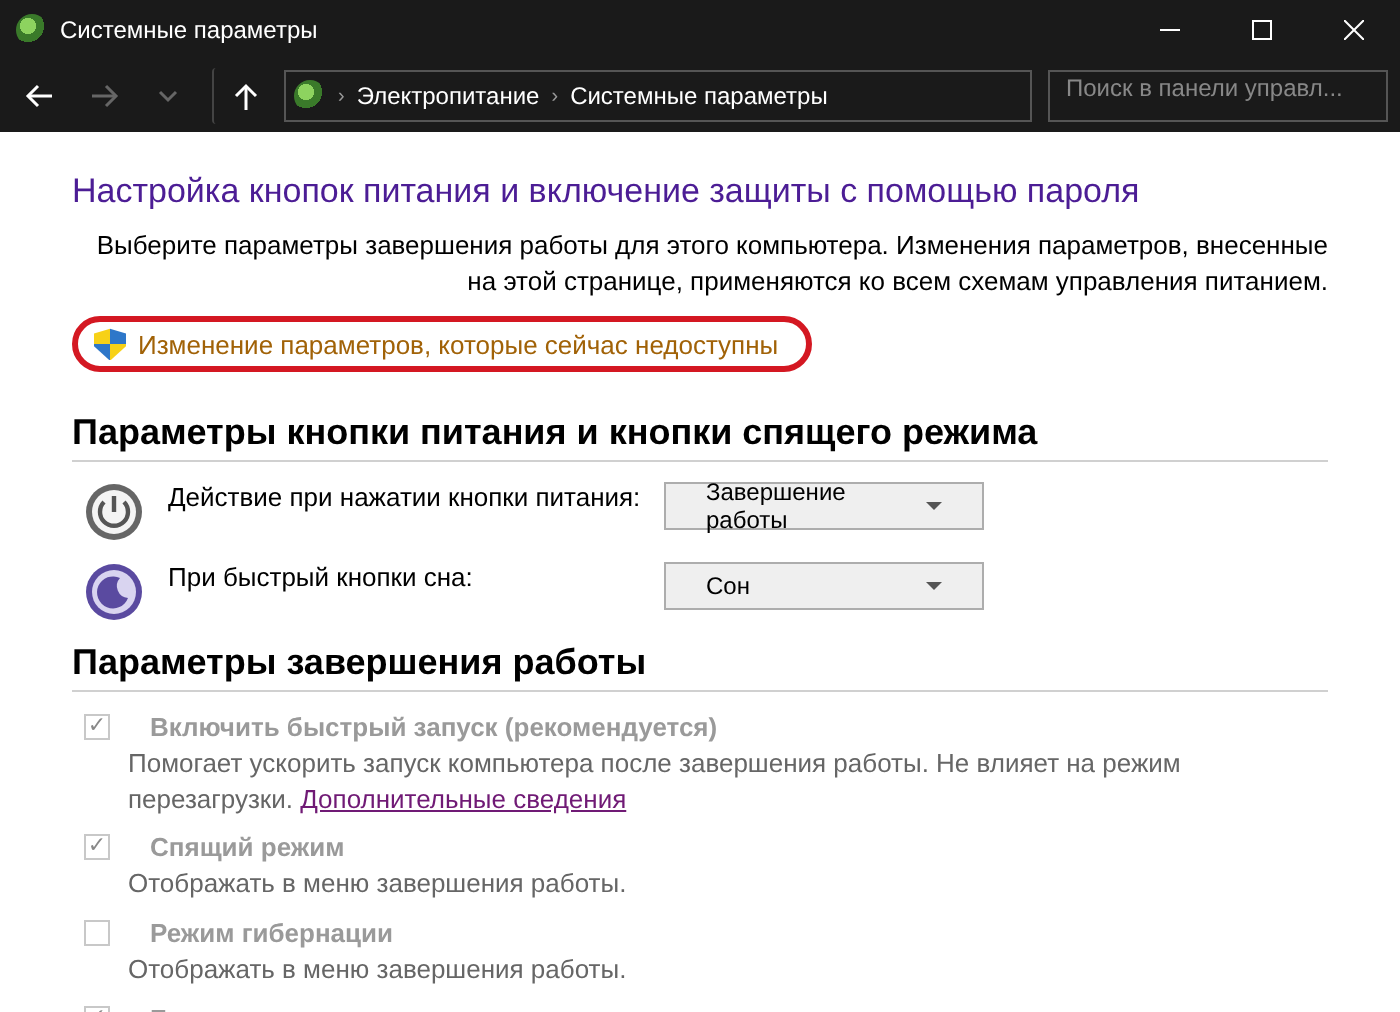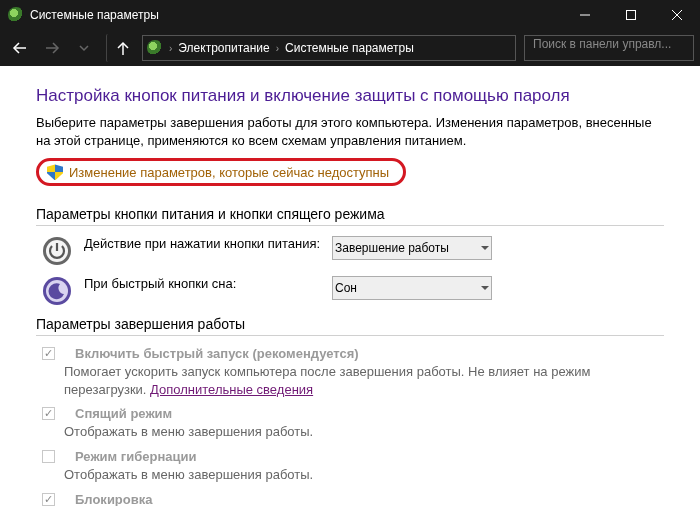--- a/index.html
+++ b/index.html
@@ -95,59 +95,59 @@
     overflow: auto;
     font-size: 13px;
     color: #000;
   }
   h1.page-title {
     color: #4c1d95;
     font-weight: 400;
     font-size: 17px;
     margin: 6px 0 8px 0;
   }
-  .intro { margin: 0 0 8px 0; line-height: 1.4; }
+  .intro { margin: 0 0 8px 0; line-height: 1.4; text-align: right; }
   .admin-link-wrap {
     display: inline-flex;
     align-items: center;
     gap: 6px;
     border: 3px solid #d41822;
     border-radius: 16px;
     padding: 3px 14px 3px 8px;
     margin-bottom: 10px;
   }
   .shield {
     width: 16px; height: 16px;
     background: conic-gradient(#2e77c9 0 25%, #f7d117 25% 50%, #2e77c9 50% 75%, #f7d117 75% 100%);
     clip-path: polygon(50% 0, 100% 15%, 100% 55%, 50% 100%, 0 55%, 0 15%);
   }
   .admin-link { color: #a16207; cursor: pointer; }
   .section-title {
-    font-size: 14px;
+    font-size: 18px;
     margin: 10px 0 0 0;
-    font-weight: 400;
+    font-weight: 700;
   }
   .section-rule { border: none; border-top: 1px solid #d0d0d0; margin: 3px 0 10px 0; }
 
   .setting-row {
     display: flex;
     align-items: flex-start;
     margin: 10px 0;
   }
   .setting-row .picon {
     width: 30px; height: 30px;
     margin: 0 12px 0 6px;
   }
   .setting-row .label { flex: 0 0 248px; }
   .combo {
     width: 160px; height: 24px;
     border: 1px solid #adadad;
     background: #efefef;
     display: flex; align-items: center;
-    padding: 0 2px;
+    padding: 0 20px;
     justify-content: space-between;
     font-size: 12px;
   }
   .combo .chev-d {
     width: 0; height: 0;
     border-left: 4px solid transparent;
     border-right: 4px solid transparent;
     border-top: 4px solid #555;
   }
 

